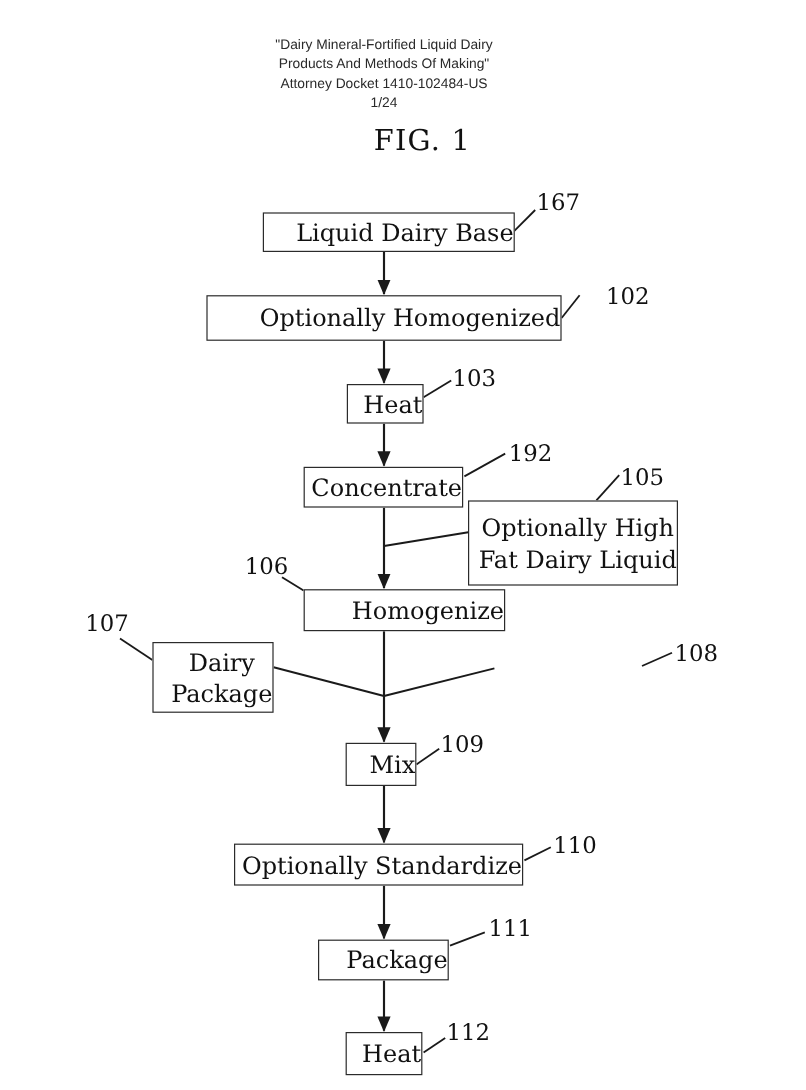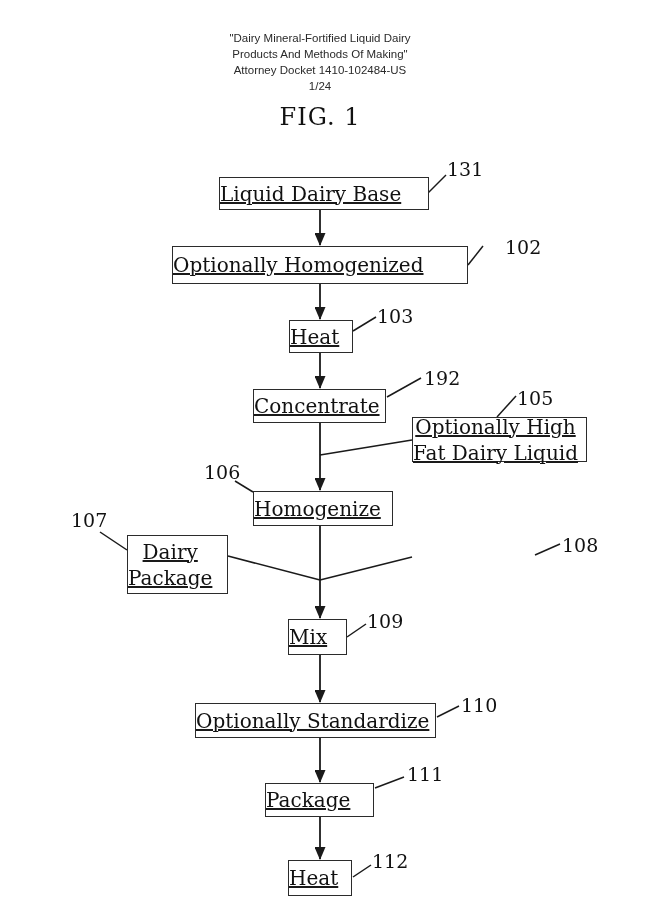--- a/index.html
+++ b/index.html
@@ -13,30 +13,29 @@
   }
   .header{
     position:absolute;left:120px;top:30px;width:400px;
     text-align:center;
     font-family:"Liberation Sans","DejaVu Sans",sans-serif;
     font-size:11.5px;line-height:16px;color:#2a2a2a;
   }
   .fig-label{
     position:absolute;left:0;top:103px;width:640px;
     text-align:center;
-    font-size:24px;letter-spacing:1px;color:#111;
+    font-size:24px;letter-spacing:1px;color:#111;padding-left:32px;
   }
   svg.lines{position:absolute;left:0;top:0;}
   .box{
     position:absolute;
     background:#ffffff;
     border:1.5px solid #2b2b2b;
-    display:flex;align-items:center;justify-content:flex-start;
+    display:flex;align-items:center;justify-content:flex-end;
     box-sizing:border-box;
-    text-decoration:underline;
   }
   .box span{
     display:block;
     white-space:pre-line;
     text-align:center;
     font-size:20px;line-height:26px;color:#111;
   }
   .ref{
     position:absolute;
     font-size:19px;color:#111;
@@ -101,45 +100,45 @@
   </div>
   <div class="box" style="left:172px;top:246px;width:296px;height:38px">
     <span>Optionally Homogenized</span>
   </div>
   <div class="box" style="left:289px;top:320px;width:64px;height:33px">
     <span>Heat</span>
   </div>
   <div class="box" style="left:253px;top:389px;width:133px;height:34px">
     <span>Concentrate</span>
   </div>
-  <div class="box" style="left:412px;top:417px;width:175px;height:45px">
+  <div class="box" style="left:390px;top:417px;width:175px;height:71px">
     <span>Optionally High
 Fat Dairy Liquid</span>
   </div>
-  <div class="box" style="left:253px;top:491px;width:140px;height:35px">
+  <div class="box" style="left:253px;top:491px;width:168px;height:35px">
     <span>Homogenize</span>
   </div>
   <div class="box" style="left:127px;top:535px;width:101px;height:59px">
     <span>Dairy
 Package</span>
   </div>
   <div class="box" style="left:288px;top:619px;width:59px;height:36px">
     <span>Mix</span>
   </div>
   <div class="box" style="left:195px;top:703px;width:241px;height:35px">
     <span>Optionally Standardize</span>
   </div>
   <div class="box" style="left:265px;top:783px;width:109px;height:34px">
     <span>Package</span>
   </div>
   <div class="box" style="left:288px;top:860px;width:64px;height:36px">
     <span>Heat</span>
   </div>
 
-  <div class="ref" style="left:447px;top:158px">131</div>
+  <div class="ref" style="left:447px;top:158px">167</div>
   <div class="ref" style="left:505px;top:236px">102</div>
   <div class="ref" style="left:377px;top:305px">103</div>
   <div class="ref" style="left:424px;top:367px">192</div>
   <div class="ref" style="left:517px;top:387px">105</div>
   <div class="ref" style="left:204px;top:461px">106</div>
   <div class="ref" style="left:71px;top:509px">107</div>
   <div class="ref" style="left:562px;top:534px">108</div>
   <div class="ref" style="left:367px;top:610px">109</div>
   <div class="ref" style="left:461px;top:694px">110</div>
   <div class="ref" style="left:407px;top:763px">111</div>

